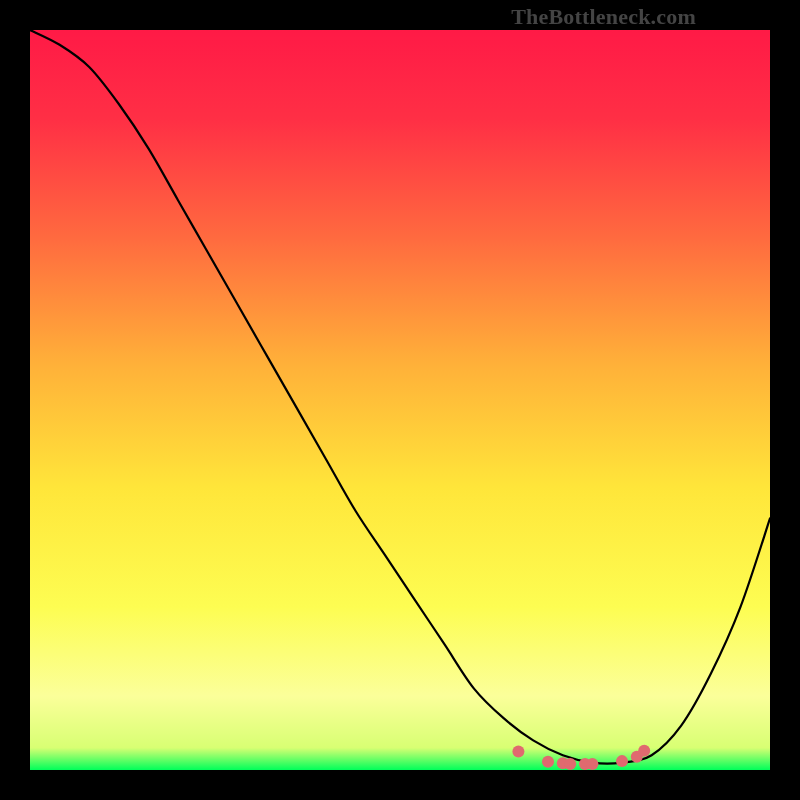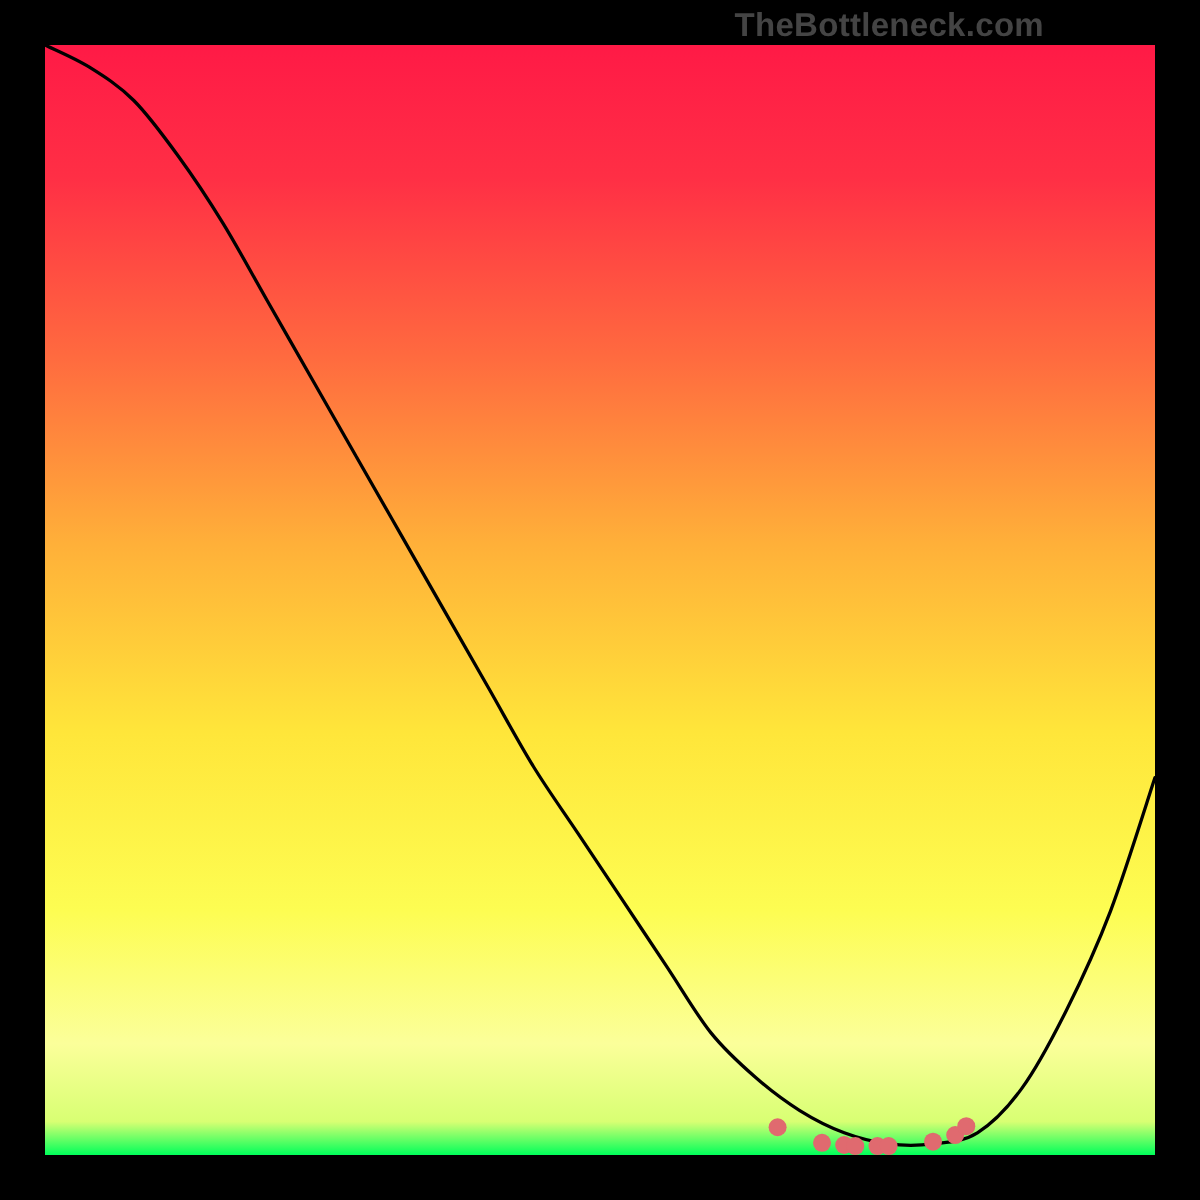--- a/index.html
+++ b/index.html
@@ -8,20 +8,21 @@
     width: 800px;
     height: 800px;
     background: #000;
     font-family: Arial, Helvetica, sans-serif;
     overflow: hidden;
   }
   .chart-wrapper {
     position: relative;
     width: 704px;
     height: 800px;
+    font-family: Liberation Serif, serif;
   }
   .watermark {
     position: absolute;
     top: 4px;
     right: 8px;
     color: #444;
     font-size: 22px;
     font-weight: 600;
     letter-spacing: 0.2px;
     z-index: 40;

